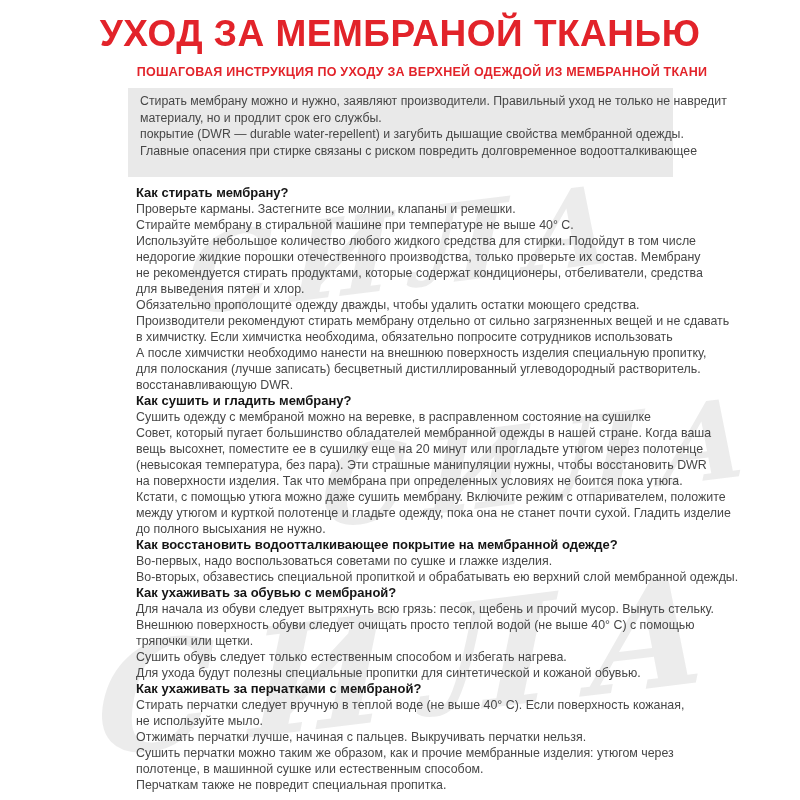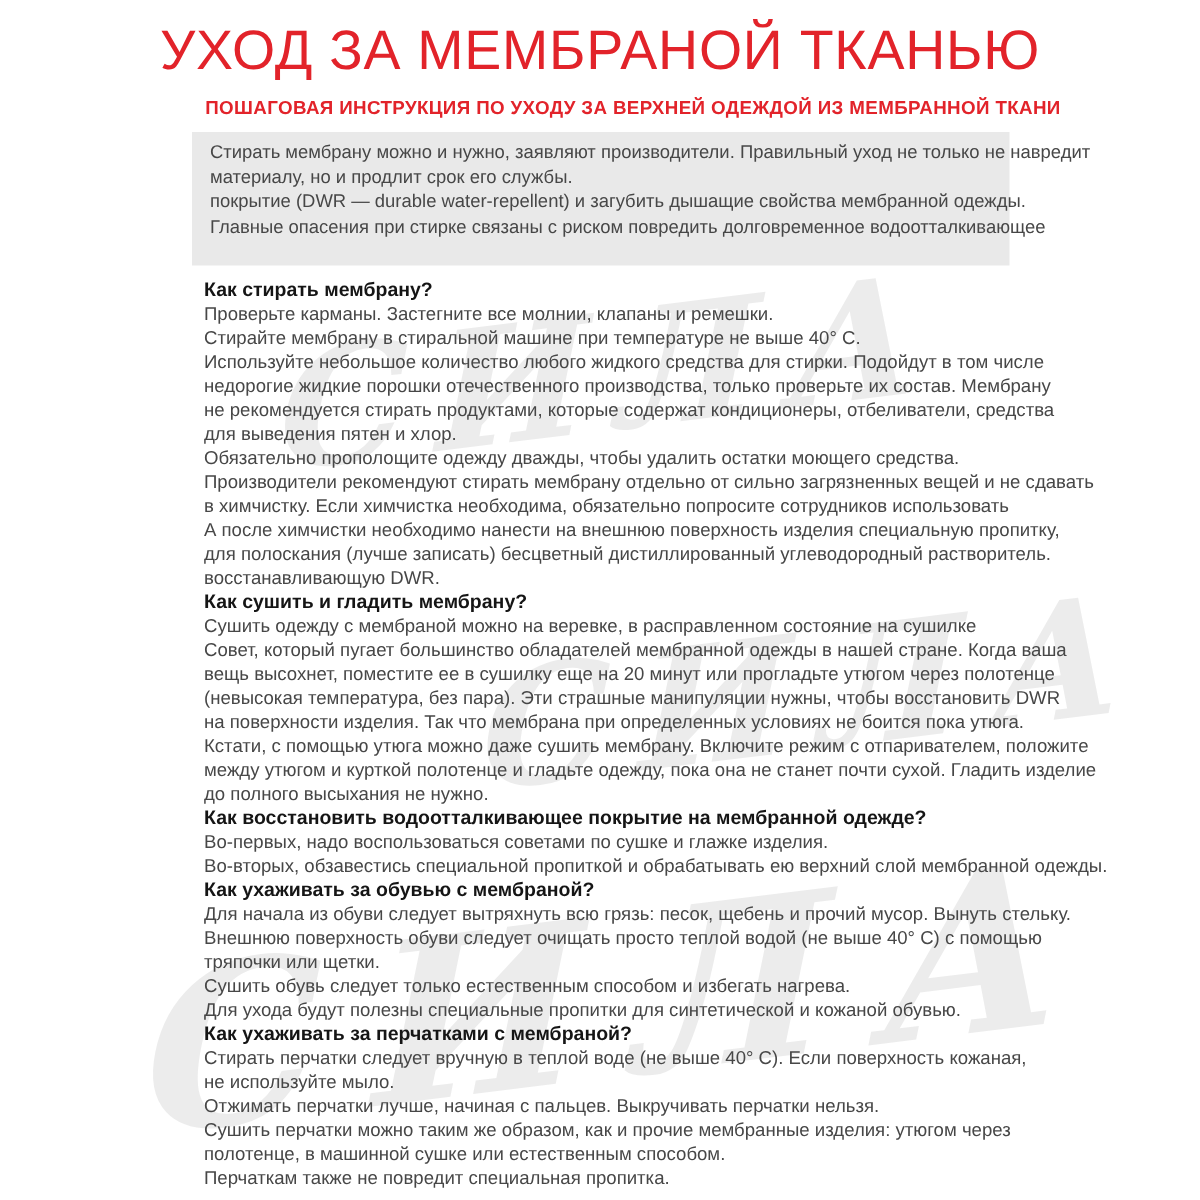--- a/index.html
+++ b/index.html
@@ -27,21 +27,21 @@
     line-height:1;
   }
   .watermark.w1 { left:185px; top:195px; font-size:108px; letter-spacing:0.18em; }
   .watermark.w2 { left:320px; top:408px; font-size:108px; letter-spacing:0.18em; }
   .watermark.w3 { left:95px;  top:590px; font-size:148px; letter-spacing:0.24em; }
 
   
   .header { position:relative; z-index:1; text-align:center; padding-top:15px; }
   .title {
     color:var(--accent);
-    font-weight:normal;
+    font-weight:bold;
     font-size:37px;
     letter-spacing:0.5px;
     line-height:1.05;
   }
   .subtitle {
     color:var(--accent);
     font-weight:bold;
     font-size:12.5px;
     letter-spacing:0.25px;
     margin-top:11px;

